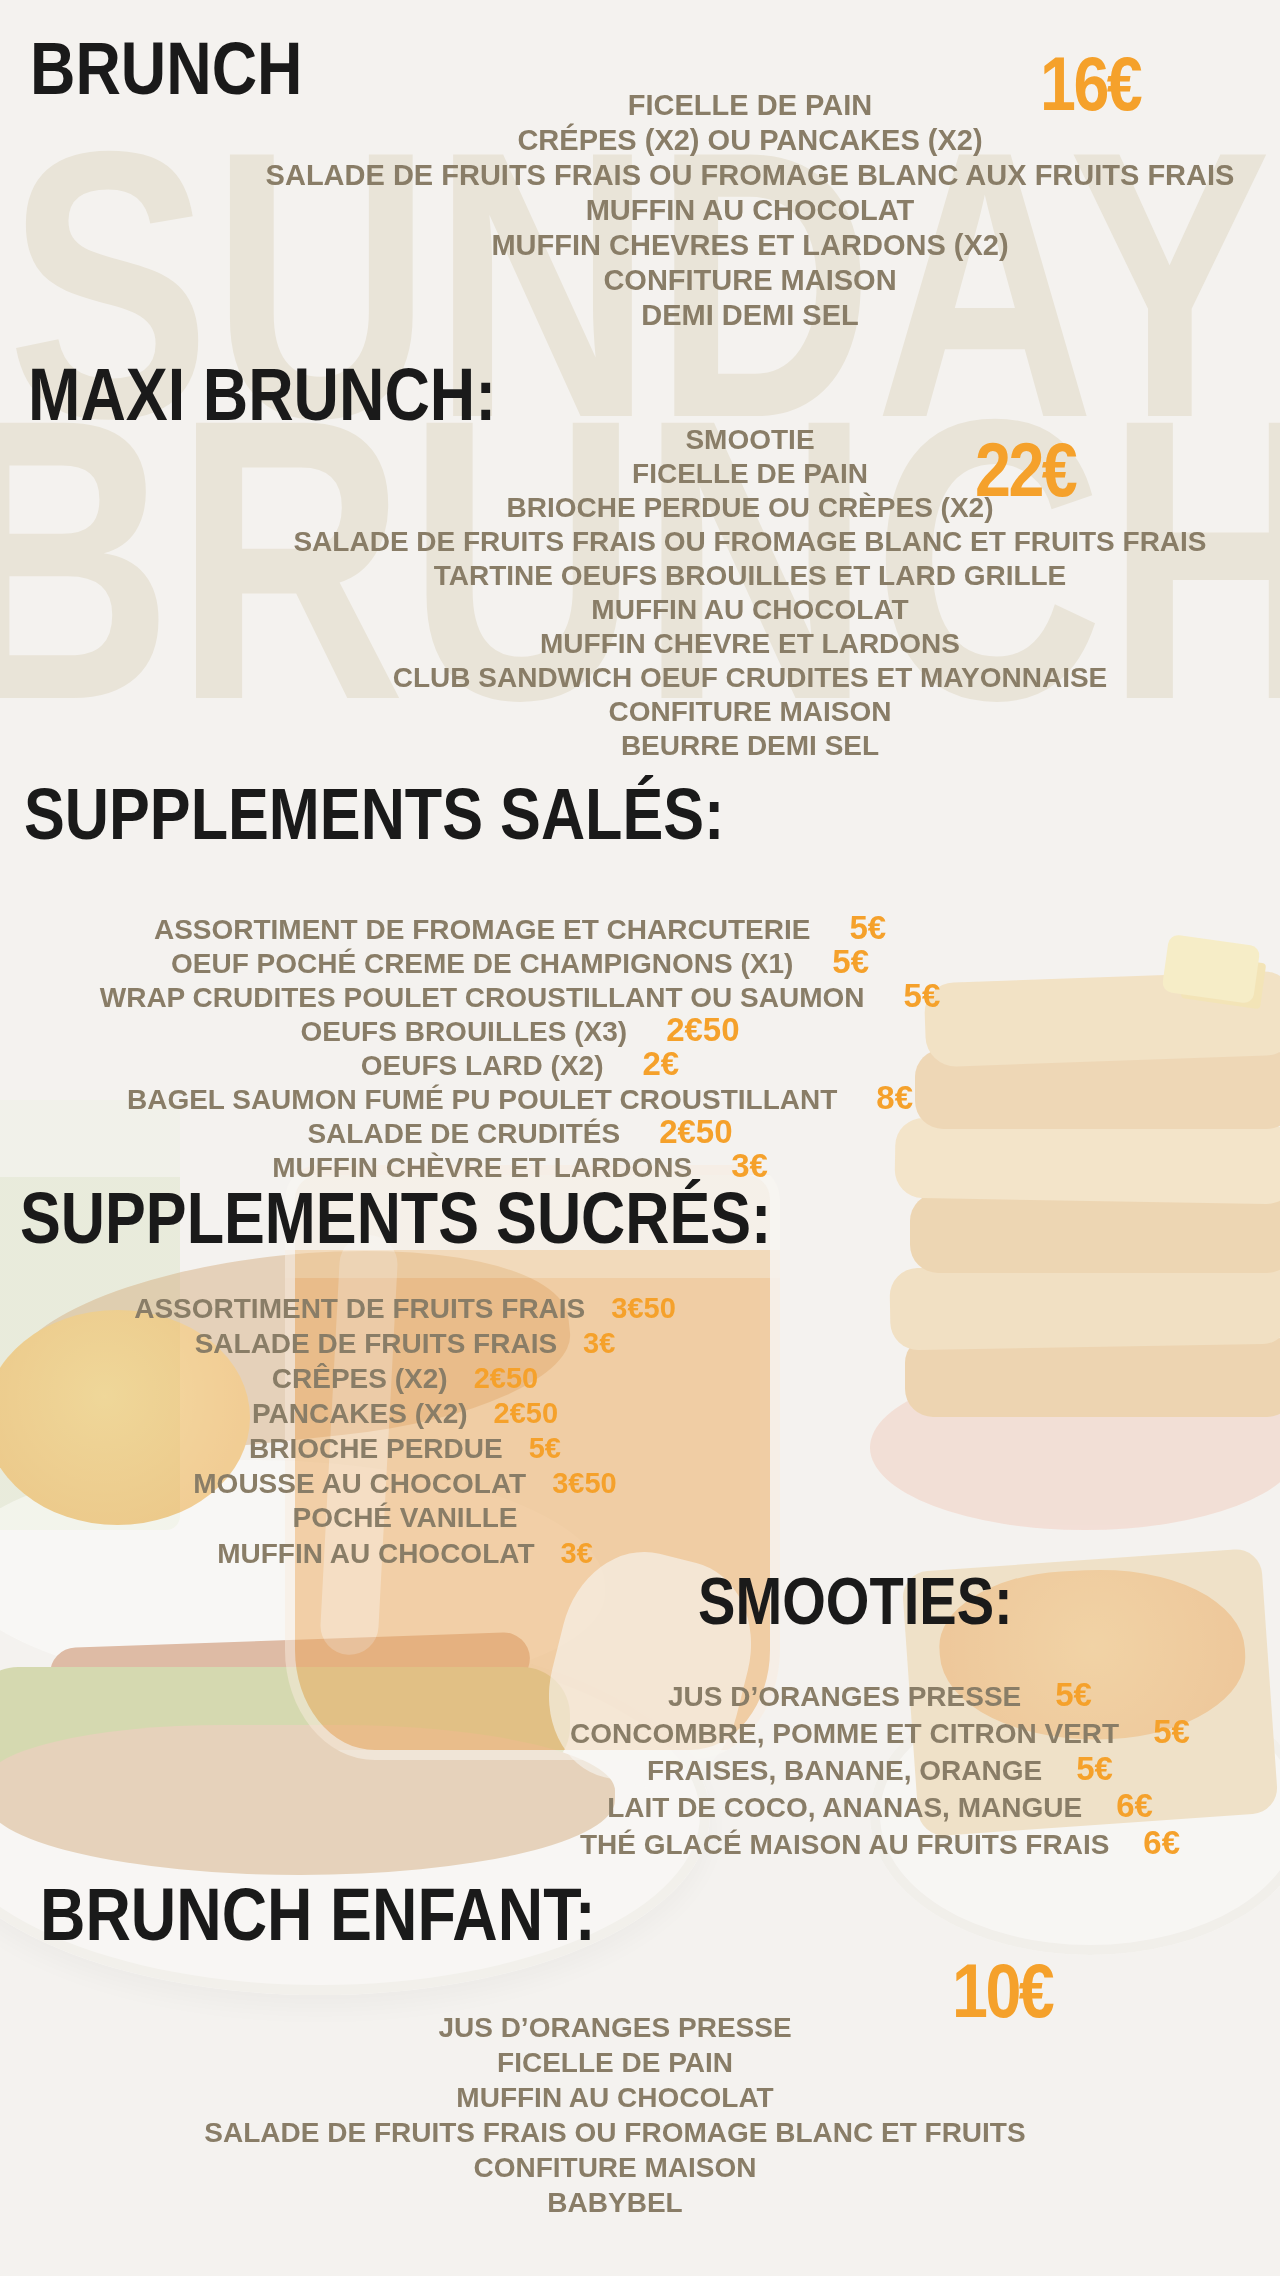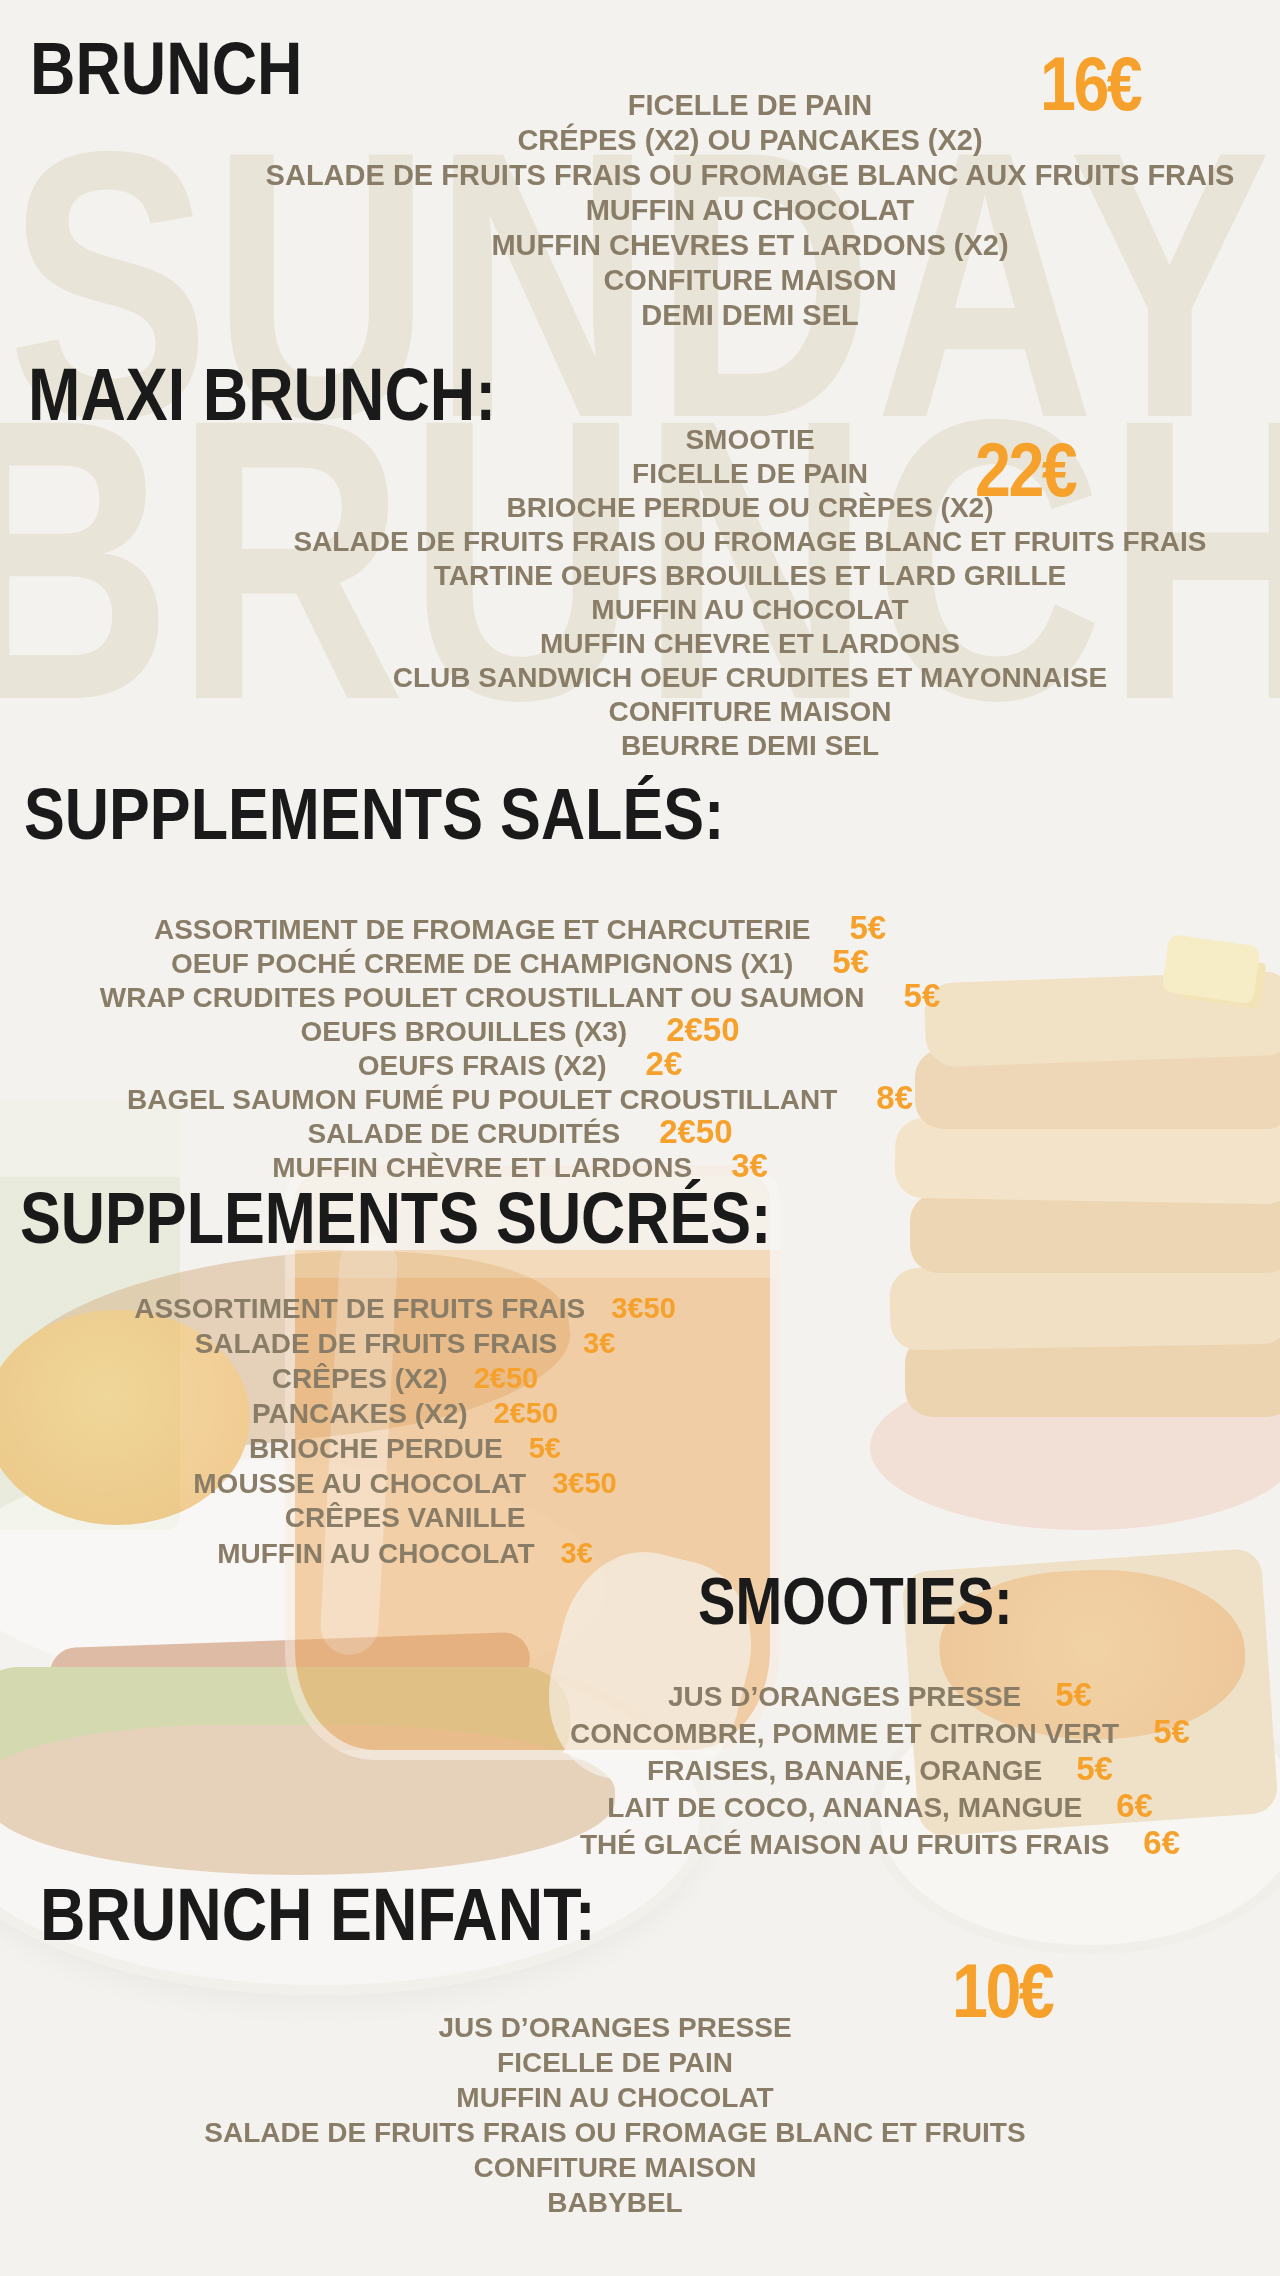--- a/index.html
+++ b/index.html
@@ -191,21 +191,21 @@
         <span class="lbl">WRAP CRUDITES POULET CROUSTILLANT OU SAUMON</span>
         <span class="prc">5€</span>
       </div>
 
       <div class="row">
         <span class="lbl">OEUFS BROUILLES (X3)</span>
         <span class="prc">2€50</span>
       </div>
 
       <div class="row">
-        <span class="lbl">OEUFS FRAIS (X2)</span>
+        <span class="lbl">OEUFS LARD (X2)</span>
         <span class="prc">2€</span>
       </div>
 
       <div class="row">
         <span class="lbl">BAGEL SAUMON FUMÉ PU POULET CROUSTILLANT</span>
         <span class="prc">8€</span>
       </div>
 
       <div class="row">
         <span class="lbl">SALADE DE CRUDITÉS</span>
@@ -245,21 +245,21 @@
         <span class="lbl">BRIOCHE PERDUE</span>
         <span class="prc">5€</span>
       </div>
 
       <div class="row">
         <span class="lbl">MOUSSE AU CHOCOLAT</span>
         <span class="prc">3€50</span>
       </div>
 
       <div class="row">
-        <span class="lbl">CRÊPES VANILLE</span>
+        <span class="lbl">POCHÉ VANILLE</span>
 
       </div>
 
       <div class="row">
         <span class="lbl">MUFFIN AU CHOCOLAT</span>
         <span class="prc">3€</span>
       </div>
     </div>
 
   <div class="heading" id="h-smooties">SMOOTIES:</div>

